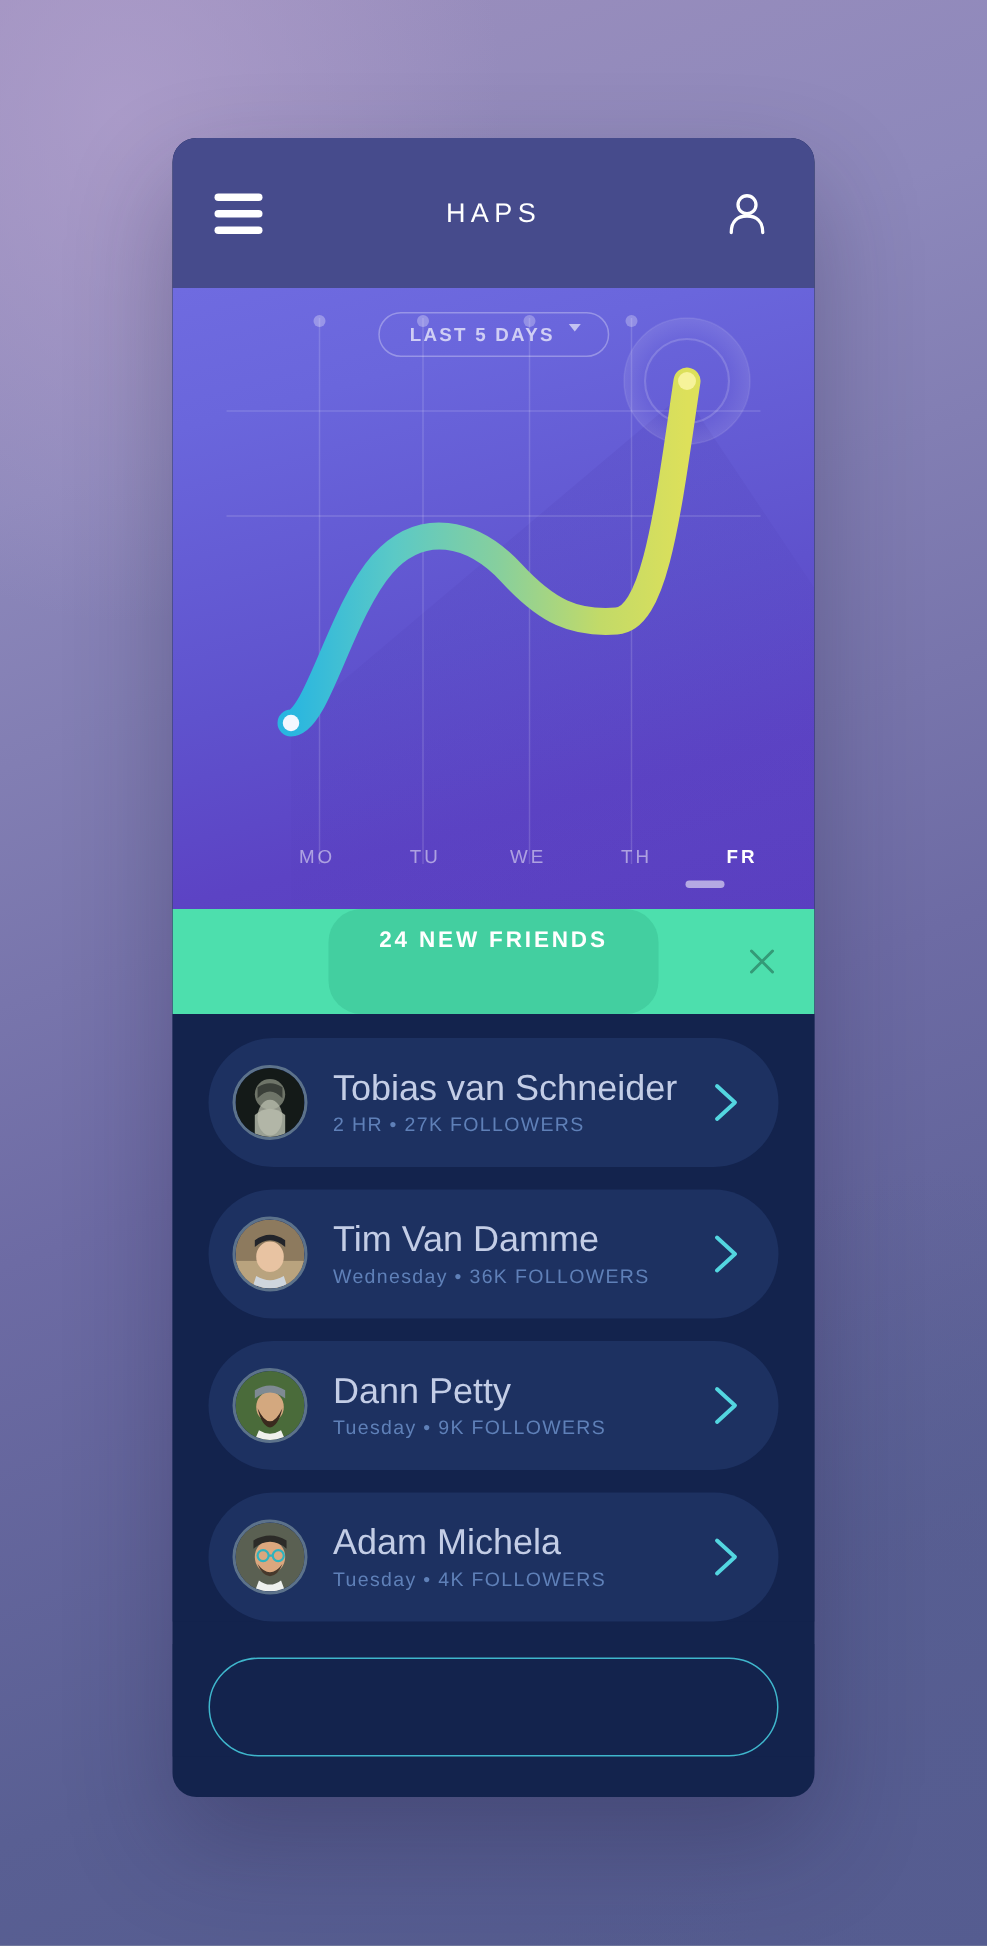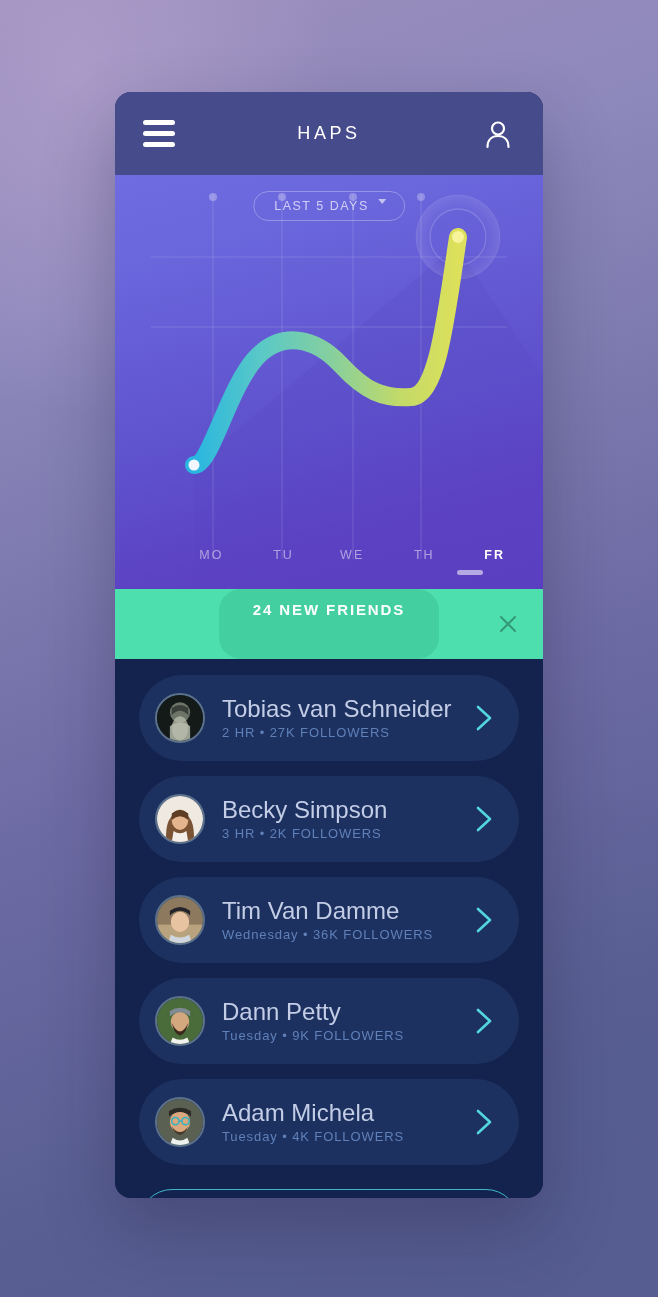--- a/index.html
+++ b/index.html
@@ -32,21 +32,21 @@
     height: 1106px;
     border-radius: 16px;
     overflow: hidden;
     background: #13234d;
     box-shadow: 0 30px 70px rgba(30,25,60,0.30);
   }
 
   
   .header {
     position: relative;
-    height: 83px;
+    height: 100px;
     background: #464b8c;
     display: flex;
     align-items: center;
     padding: 0 28px;
     box-sizing: border-box;
     gap: 15px;
   }
   .hamburger {
     width: 32px;
     display: flex;
@@ -93,20 +93,21 @@
     top: 16px;
     left: 50%;
     transform: translateX(-50%);
     border: 1.5px solid rgba(255,255,255,0.30);
     border-radius: 16px;
     padding: 7px 18px 7px 20px;
     display: flex;
     align-items: flex-start;
     gap: 9px;
     cursor: pointer;
+    font-weight: bold;
   }
   .range-label {
     color: rgba(255,255,255,0.68);
     font-size: 12.5px;
     letter-spacing: 1.5px;
   }
   .caret {
     width: 0; height: 0;
     border-left: 4.5px solid transparent;
     border-right: 4.5px solid transparent;
@@ -384,38 +385,20 @@
       </div>
       <div class="fr-info">
         <div class="fr-name">Tobias van Schneider</div>
         <div class="fr-meta">2 HR • 27K FOLLOWERS</div>
       </div>
       <svg class="chevron" viewBox="0 0 22 30">
         <polyline points="5,4 17,15 5,26" fill="none" stroke="#53d6e0" stroke-width="2.6" stroke-linecap="round" stroke-linejoin="round"></polyline>
       </svg>
     </div>
 
-    <div class="friend-row">
-      <div class="fr-avatar">
-        <svg viewBox="0 0 50 50">
-          <rect width="50" height="50" fill="#efe9e2"></rect>
-          <path d="M10 50 Q8 20 25 17 Q42 20 40 50 Z" fill="#7a5334"></path>
-          <ellipse cx="25" cy="26" rx="9" ry="11" fill="#e4b48f"></ellipse>
-          <path d="M16 19 Q25 11 34 19 L34 26 Q25 18 16 26 Z" fill="#5e3d22"></path>
-          <path d="M18 38 Q25 43 32 38 L34 50 L16 50 Z" fill="#f2eee9"></path>
-        </svg>
-      </div>
-      <div class="fr-info">
-        <div class="fr-name">Becky Simpson</div>
-        <div class="fr-meta">3 HR • 2K FOLLOWERS</div>
-      </div>
-      <svg class="chevron" viewBox="0 0 22 30">
-        <polyline points="5,4 17,15 5,26" fill="none" stroke="#53d6e0" stroke-width="2.6" stroke-linecap="round" stroke-linejoin="round"></polyline>
-      </svg>
-    </div>
 
     <div class="friend-row">
       <div class="fr-avatar">
         <svg viewBox="0 0 50 50">
           <rect width="50" height="50" fill="#8d7a5e"></rect>
           <rect y="30" width="50" height="20" fill="#b9a37e"></rect>
           <ellipse cx="25" cy="27" rx="10" ry="11" fill="#e8c3a2"></ellipse>
           <path d="M14 20 Q25 10 36 20 L36 15 Q25 7 14 15 Z" fill="#22242a"></path>
           <path d="M15 41 Q25 47 35 41 L38 50 L12 50 Z" fill="#cfd6dd"></path>
         </svg>

